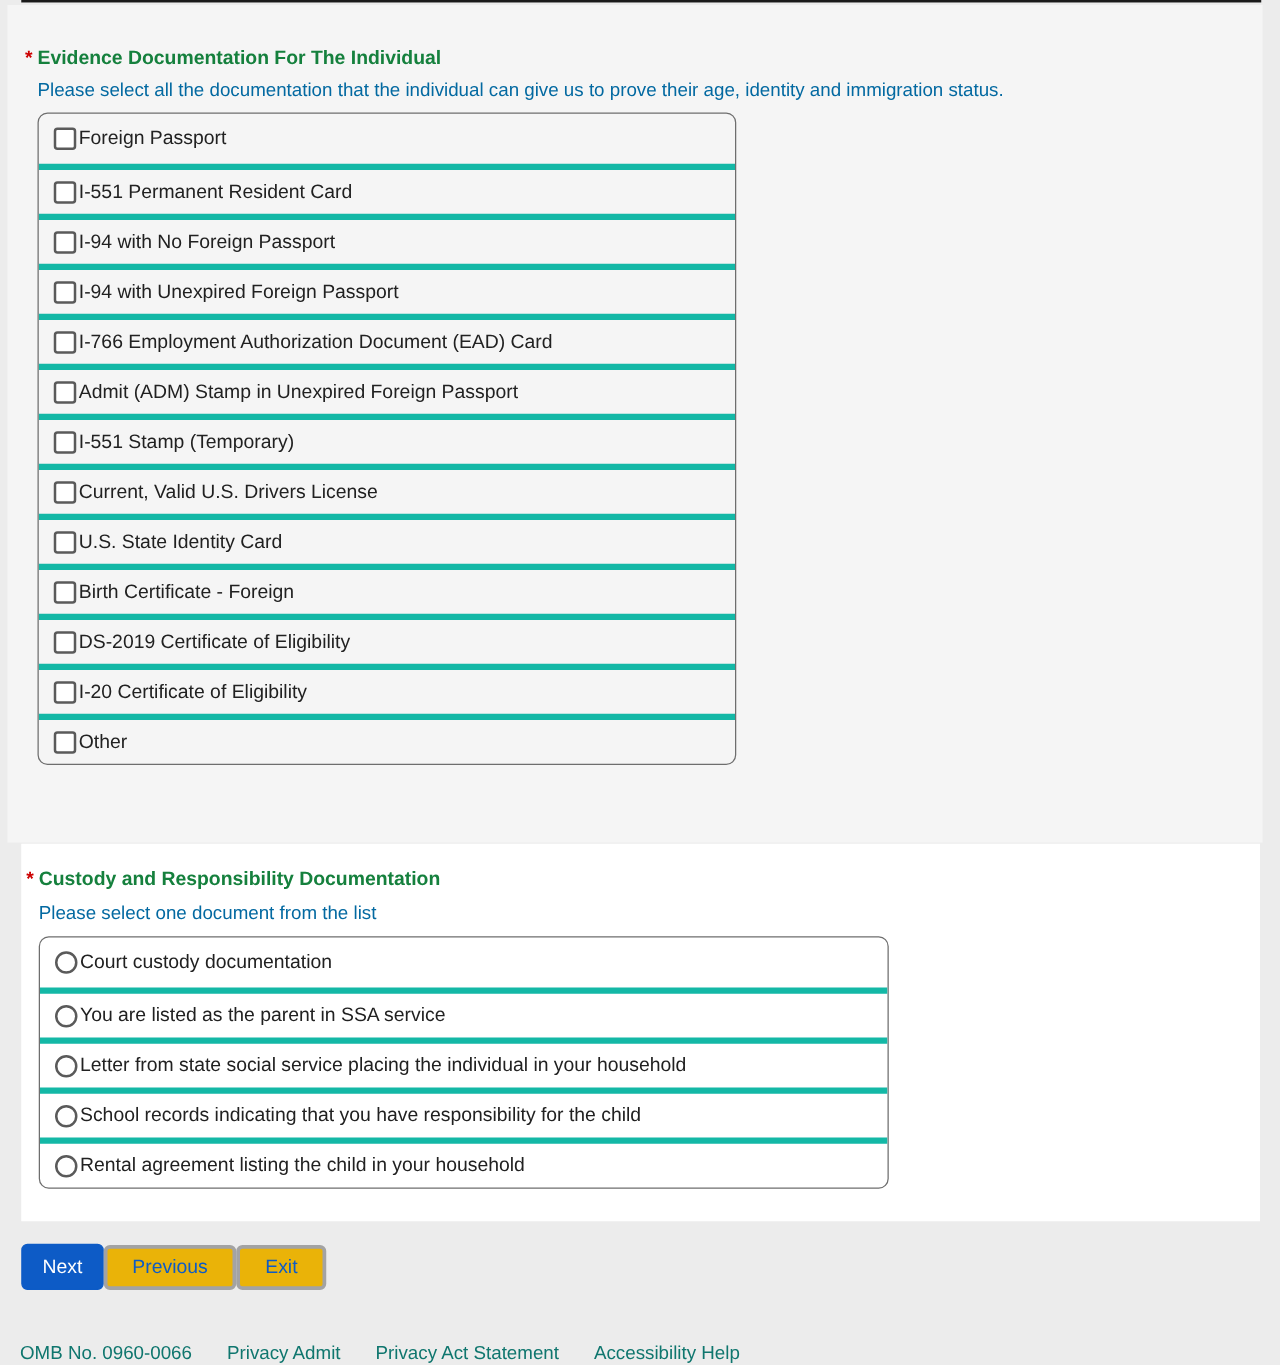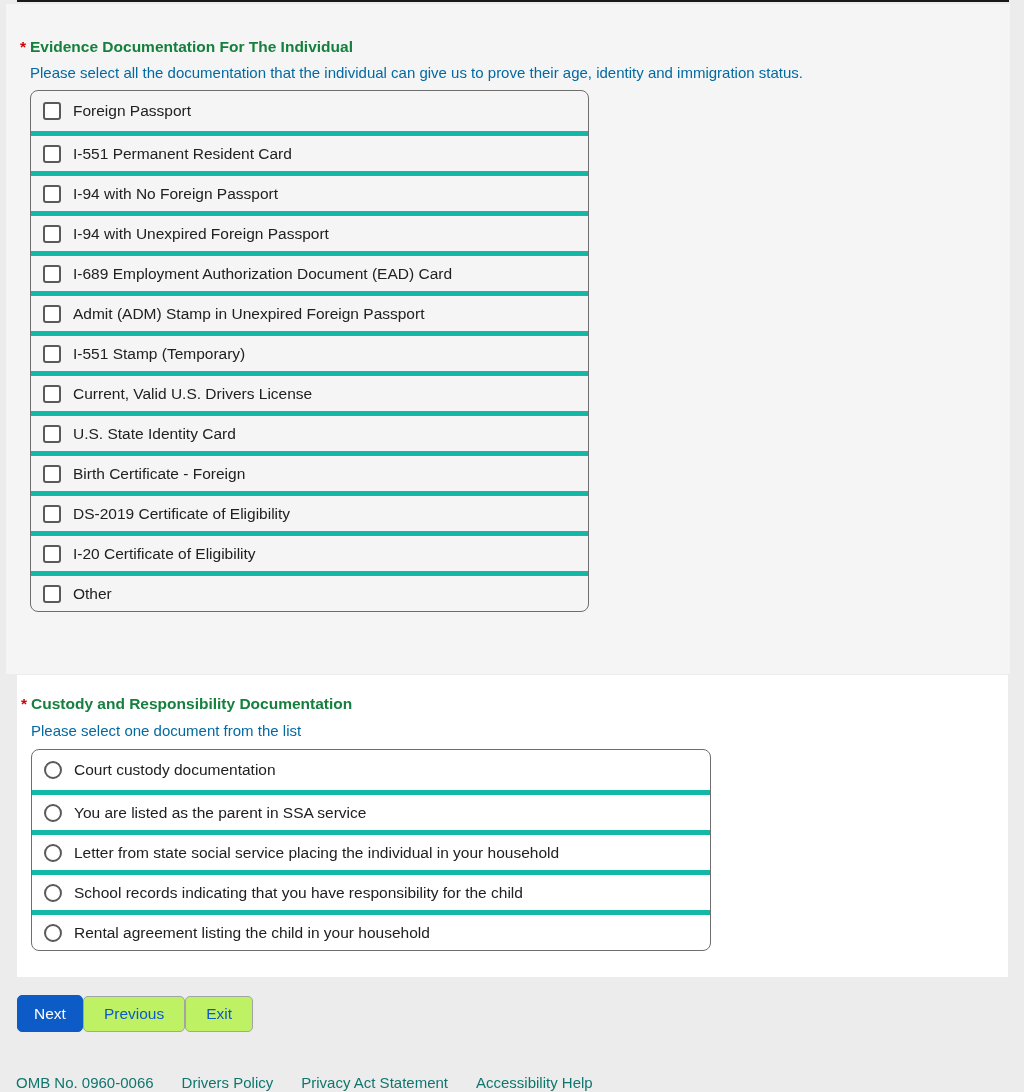--- a/index.html
+++ b/index.html
@@ -82,21 +82,21 @@
   .box-glyph {
     flex:none;
     width:18px; height:18px;
     margin-left:12px;
     border:2px solid #5a5a5a;
     background:#ffffff;
   }
   .checkbox { border-radius:3px; }
   .radio    { border-radius:50%; }
   .opt-label {
-    margin-left:12px;
+    margin-left:2px;
     font-size:15.5px;
     color:#212121;
     white-space:nowrap;
   }
   .buttons {
     position:absolute;
     left:17px; top:995px;
     display:flex;
     align-items:center;
     gap:0;
@@ -111,23 +111,23 @@
     cursor:pointer;
   }
   .btn-primary {
     background:#0d5bc6;
     color:#ffffff;
     border:1px solid #0d5bc6;
     height:37px;
     padding:0 16px;
   }
   .btn-outline {
-    background:#bef264;
+    background:#eab308;
     color:#0d5bc6;
-    border:1px solid #a3a3a3;
+    border:3px solid #a3a3a3;
     height:36px;
     padding:0 20px;
   }
   .footer {
     position:absolute;
     left:16px; top:1074px;
     display:flex;
     gap:28px;
   }
   .footer-link {
@@ -165,21 +165,21 @@
         <div class="opt-row">
         <span class="box-glyph checkbox"></span>
         <span class="opt-label">I-94 with No Foreign Passport</span>
       </div>
         <div class="opt-row">
         <span class="box-glyph checkbox"></span>
         <span class="opt-label">I-94 with Unexpired Foreign Passport</span>
       </div>
         <div class="opt-row">
         <span class="box-glyph checkbox"></span>
-        <span class="opt-label">I-689 Employment Authorization Document (EAD) Card</span>
+        <span class="opt-label">I-766 Employment Authorization Document (EAD) Card</span>
       </div>
         <div class="opt-row">
         <span class="box-glyph checkbox"></span>
         <span class="opt-label">Admit (ADM) Stamp in Unexpired Foreign Passport</span>
       </div>
         <div class="opt-row">
         <span class="box-glyph checkbox"></span>
         <span class="opt-label">I-551 Stamp (Temporary)</span>
       </div>
         <div class="opt-row">
@@ -243,18 +243,18 @@
 
   <div class="buttons">
     <button class="btn btn-primary">Next</button>
     <button class="btn btn-outline">Previous</button>
     <button class="btn btn-outline">Exit</button>
   </div>
 
   <div class="footer">
 
   <a class="footer-link">OMB No. 0960-0066</a>
-      <a class="footer-link">Drivers Policy</a>
+      <a class="footer-link">Privacy Admit</a>
       <a class="footer-link">Privacy Act Statement</a>
       <a class="footer-link">Accessibility Help</a>
     </div>
 
 </div>
 
 </body></html>

